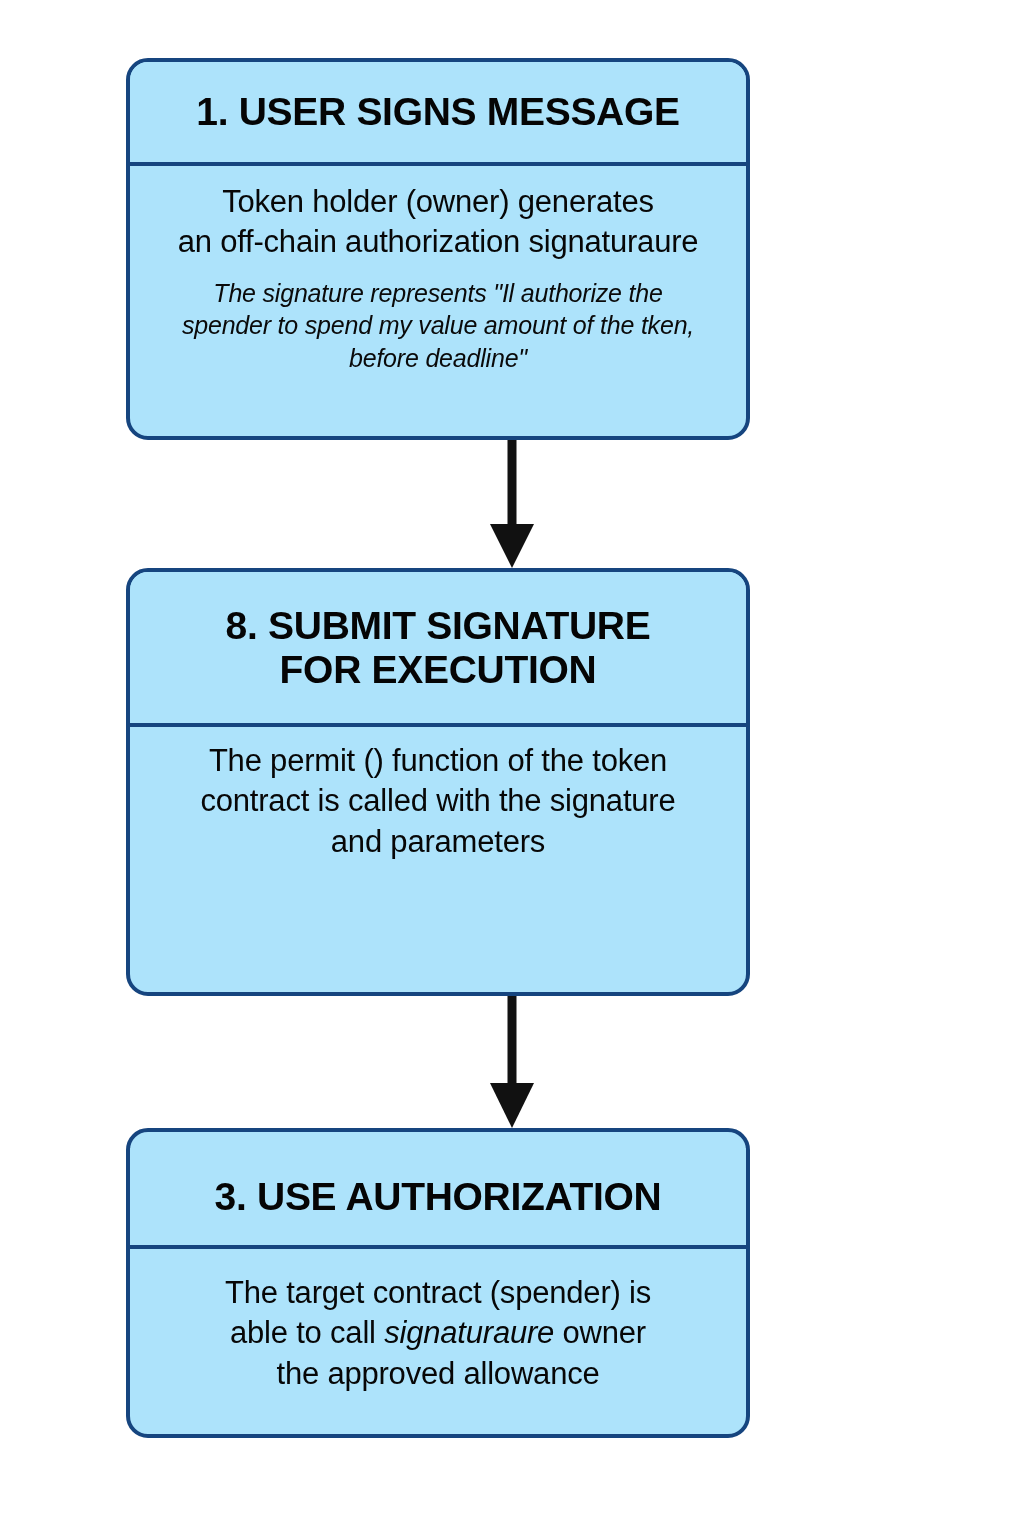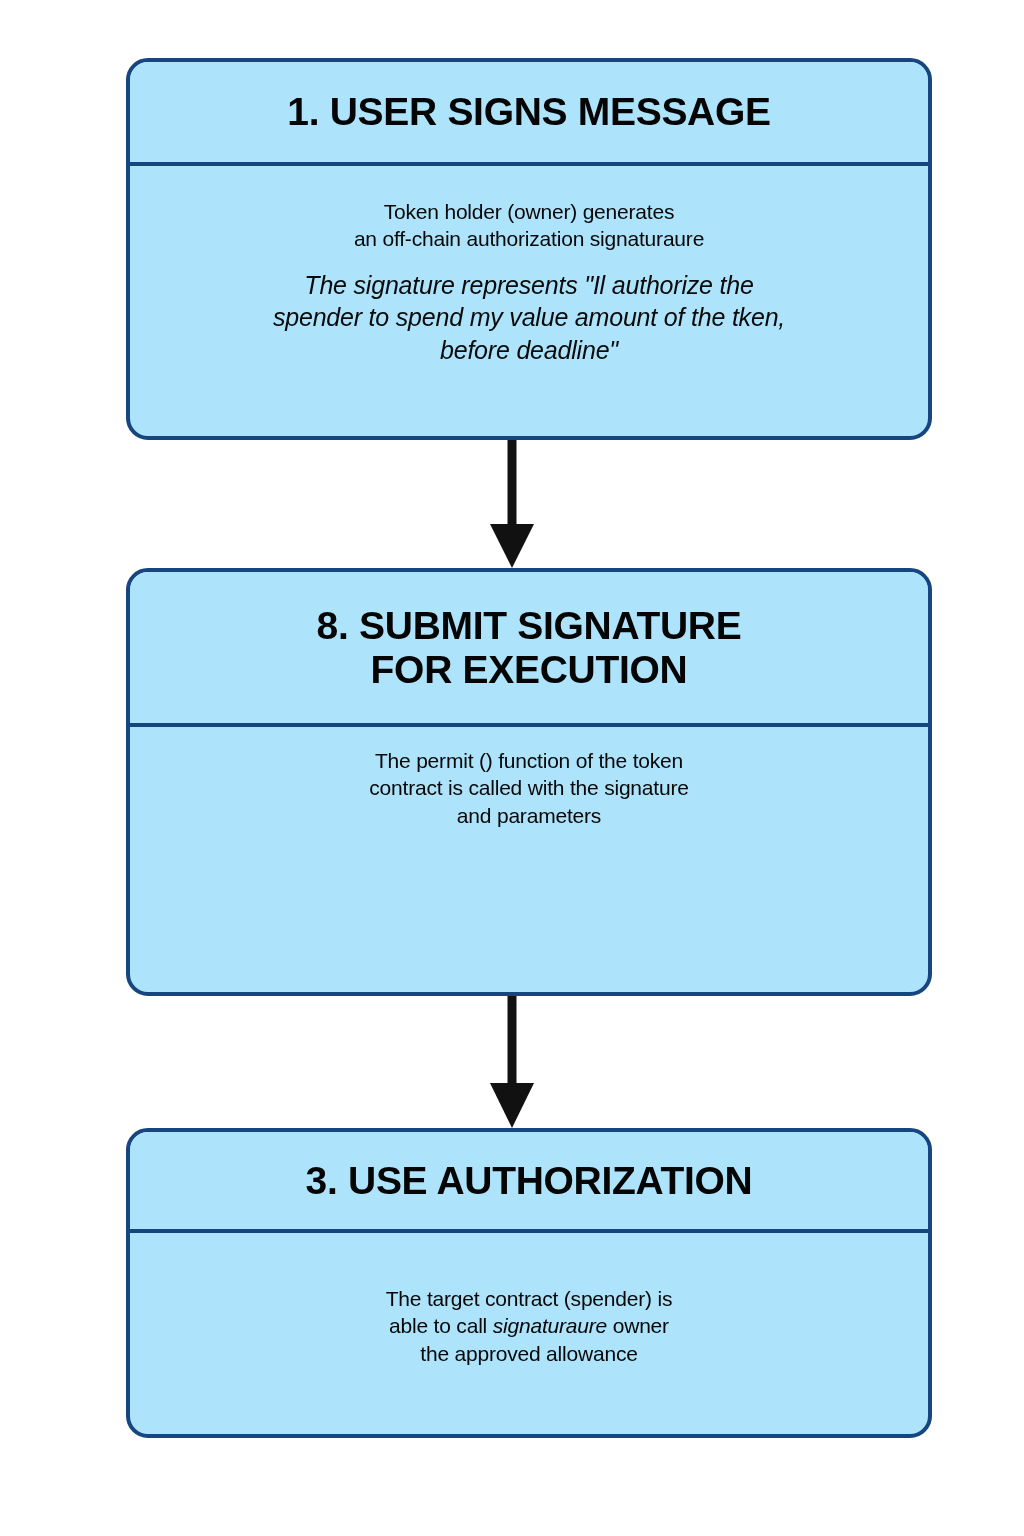--- a/index.html
+++ b/index.html
@@ -20,21 +20,21 @@
     position: relative;
     width: 1024px;
     height: 1536px;
     background: #ffffff;
   }
 
   
   .node {
     position: absolute;
     left: 126px;
-    width: 806px;
+    width: 624px;
     box-sizing: border-box;
     background: #ade3fb;
     border: 4px solid #16457f;
     border-radius: 22px;
     overflow: hidden;
   }
 
   .node-header {
     box-sizing: border-box;
     width: 100%;
@@ -60,24 +60,24 @@
 
   .node-body {
     box-sizing: border-box;
     width: 100%;
     background: #ade3fb;
     text-align: center;
     padding: 16px 26px 18px 26px;
   }
 
   .body-main {
-    font-size: 21px;
+    font-size: 31px;
     line-height: 1.30;
     color: #070707;
-    margin: 16px;
+    margin: 0;
     white-space: pre-line;
     letter-spacing: -0.2px;
   }
 
   .body-note {
     font-size: 25px;
     font-style: italic;
     line-height: 1.30;
     color: #0a0a0a;
     margin: 14px 0 0 0;
@@ -90,24 +90,24 @@
   }
 
   
   #node-1 { top: 58px;   height: 382px; }
   #node-1 .node-header { height: 104px; }
 
   #node-2 { top: 568px;  height: 428px; }
   #node-2 .node-header { height: 155px; }
 
   #node-3 { top: 1128px; height: 310px; }
-  #node-3 .node-header { height: 101px; }
+  #node-3 .node-header { height: 101px; margin-top: 16px; }
 
-  #node-2 .node-body { padding-top: 4px; }
-  #node-3 .node-body { padding-top: 36px; }
+  #node-2 .node-body { padding-top: 14px; }
+  #node-3 .node-body { padding-top: 24px; }
 
   
   .arrow {
     position: absolute;
     left: 486px;
     width: 52px;
   }
   #arrow-1 { top: 440px; height: 128px; }
   #arrow-2 { top: 996px; height: 132px; }
   .arrow svg { display: block; width: 100%; height: 100%; }

